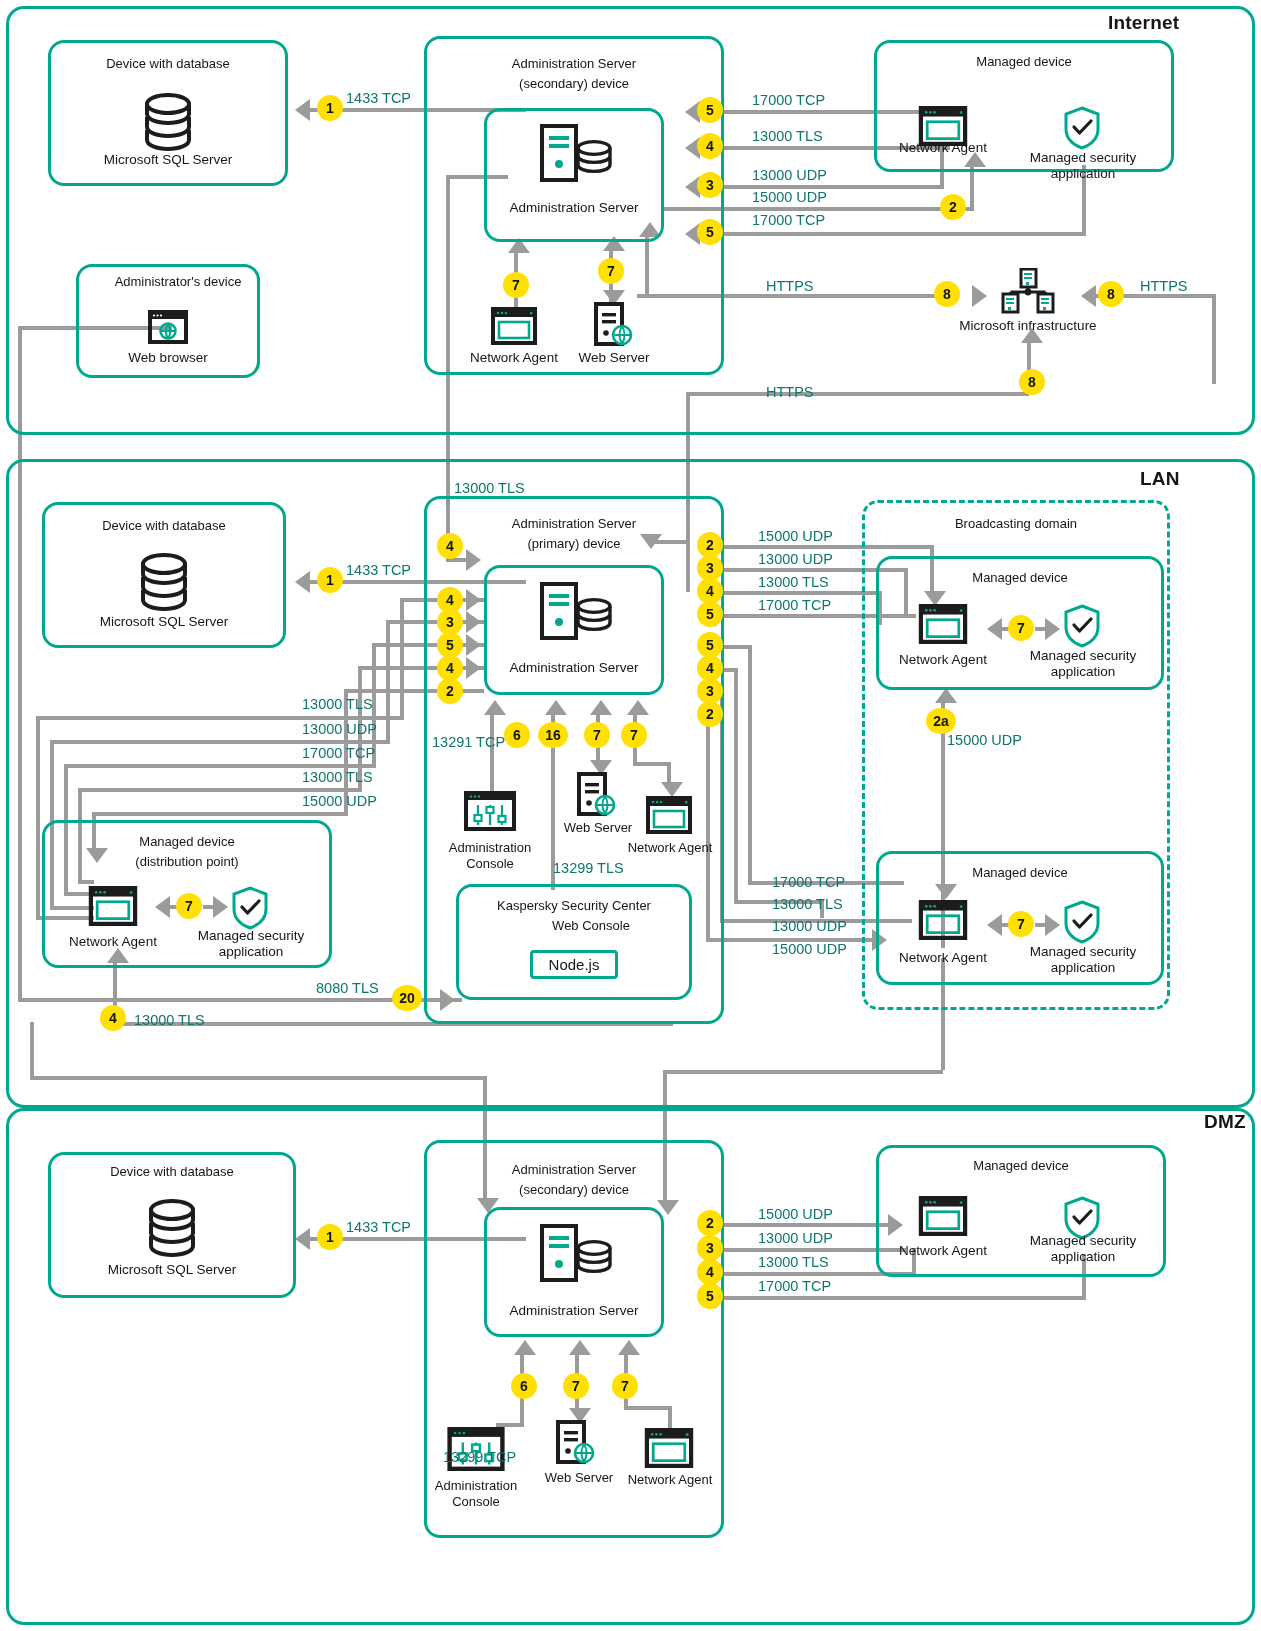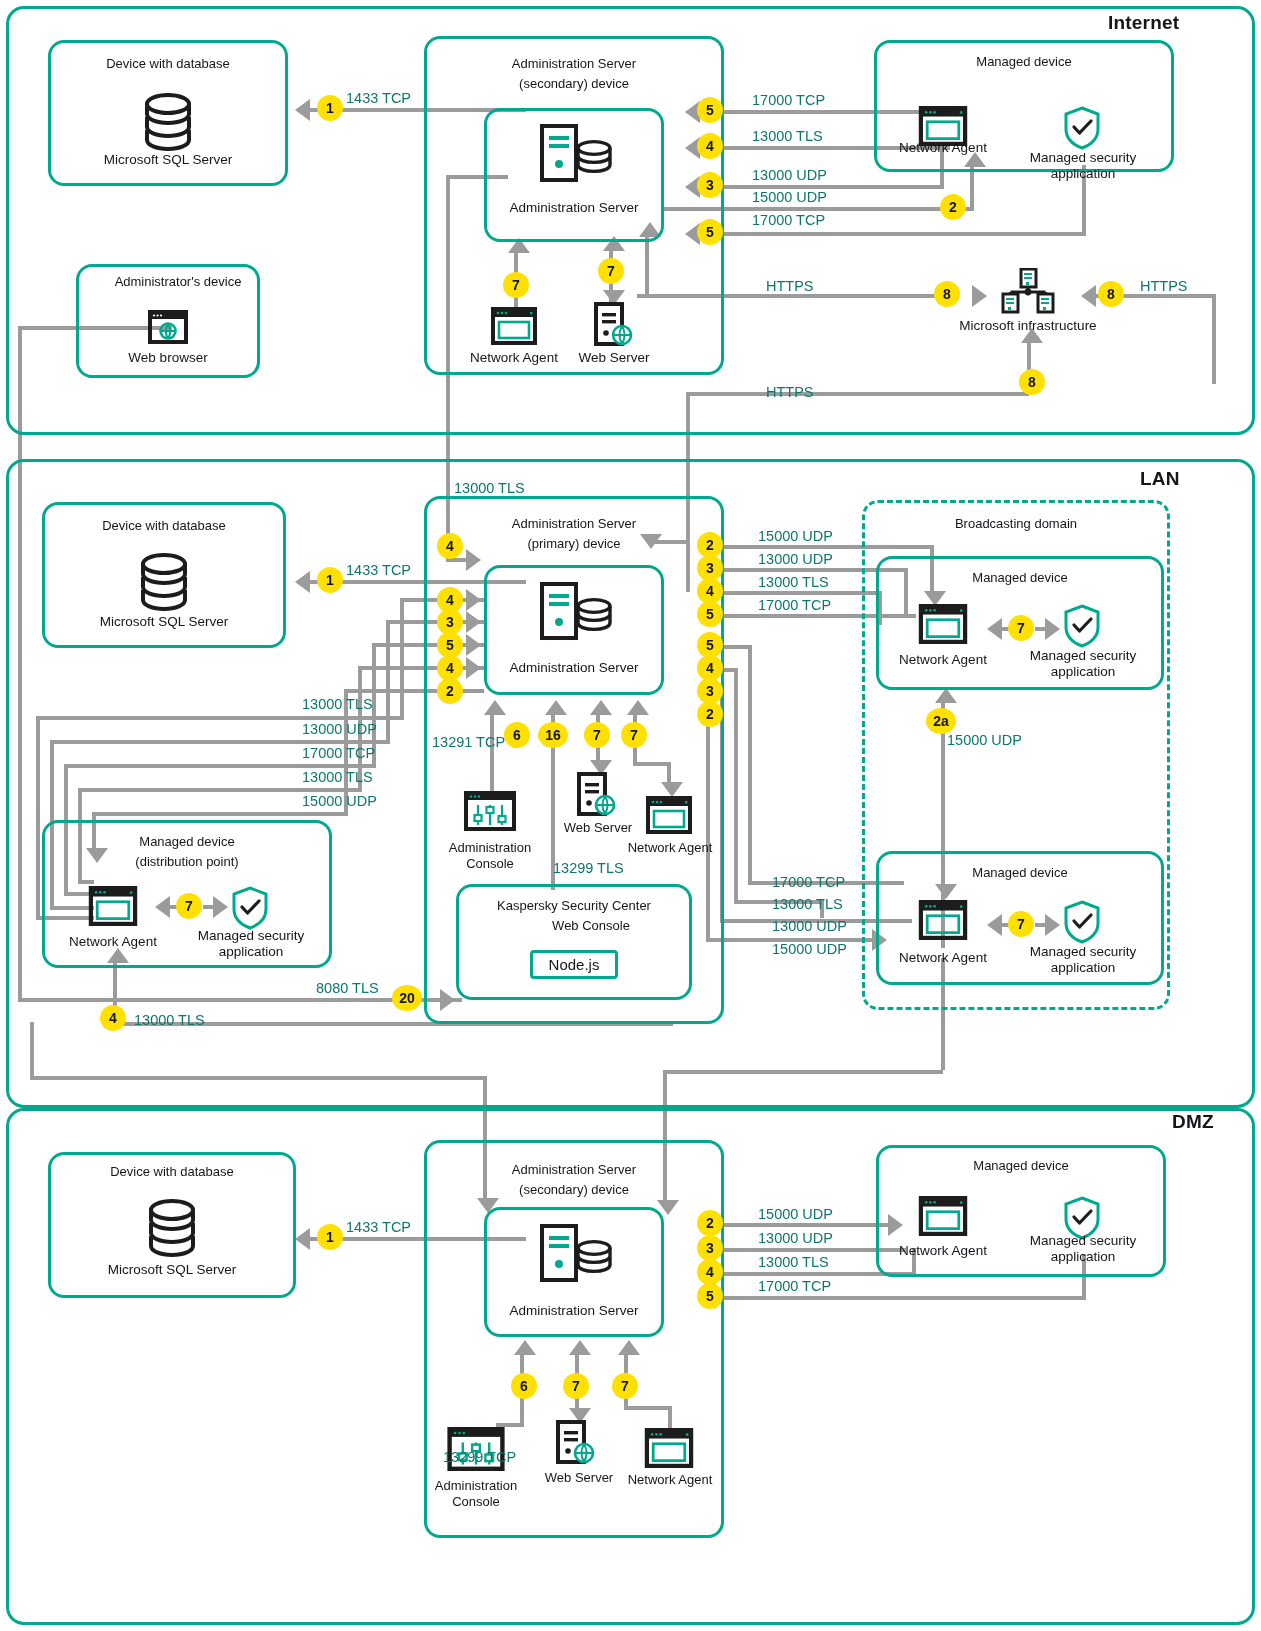--- a/index.html
+++ b/index.html
@@ -249,21 +249,21 @@
   <div class="ln lnv" style="left:668px;top:1406px;height:22px;"></div>
   <div class="ar ar-u" style="left:618px;top:1340px;"></div>
 
   <div class="zone" style="left:6px;top:6px;width:1249px;height:429px;"></div>
   <div class="zone-label" style="left:1108px;top:12px;">Internet</div>
 
   <div class="zone" style="left:6px;top:459px;width:1249px;height:649px;"></div>
   <div class="zone-label" style="left:1140px;top:468px;">LAN</div>
 
   <div class="zone" style="left:6px;top:1108px;width:1249px;height:517px;"></div>
-  <div class="zone-label" style="left:1172px;top:1111px;">DMZ</div>
+  <div class="zone-label" style="left:1204px;top:1111px;">DMZ</div>
 
   <div class="box" style="left:48px;top:40px;width:240px;height:146px;"></div>
   <div class="box-title" style="left:48px;top:54px;width:240px;">Device with database</div>
   <div class="icon" style="left:141px;top:92px;">
     <svg width="54" height="62" viewBox="0 0 54 62">
       <g fill="none" stroke="#1c1c1c" stroke-width="4">
         <ellipse cx="27" cy="12" rx="21" ry="9"></ellipse>
         <path d="M6 12v10c0 5 9.4 9 21 9s21-4 21-9V12"></path>
         <path d="M6 25v10c0 5 9.4 9 21 9s21-4 21-9V25"></path>
         <path d="M6 38v10c0 5 9.4 9 21 9s21-4 21-9V38"></path>

